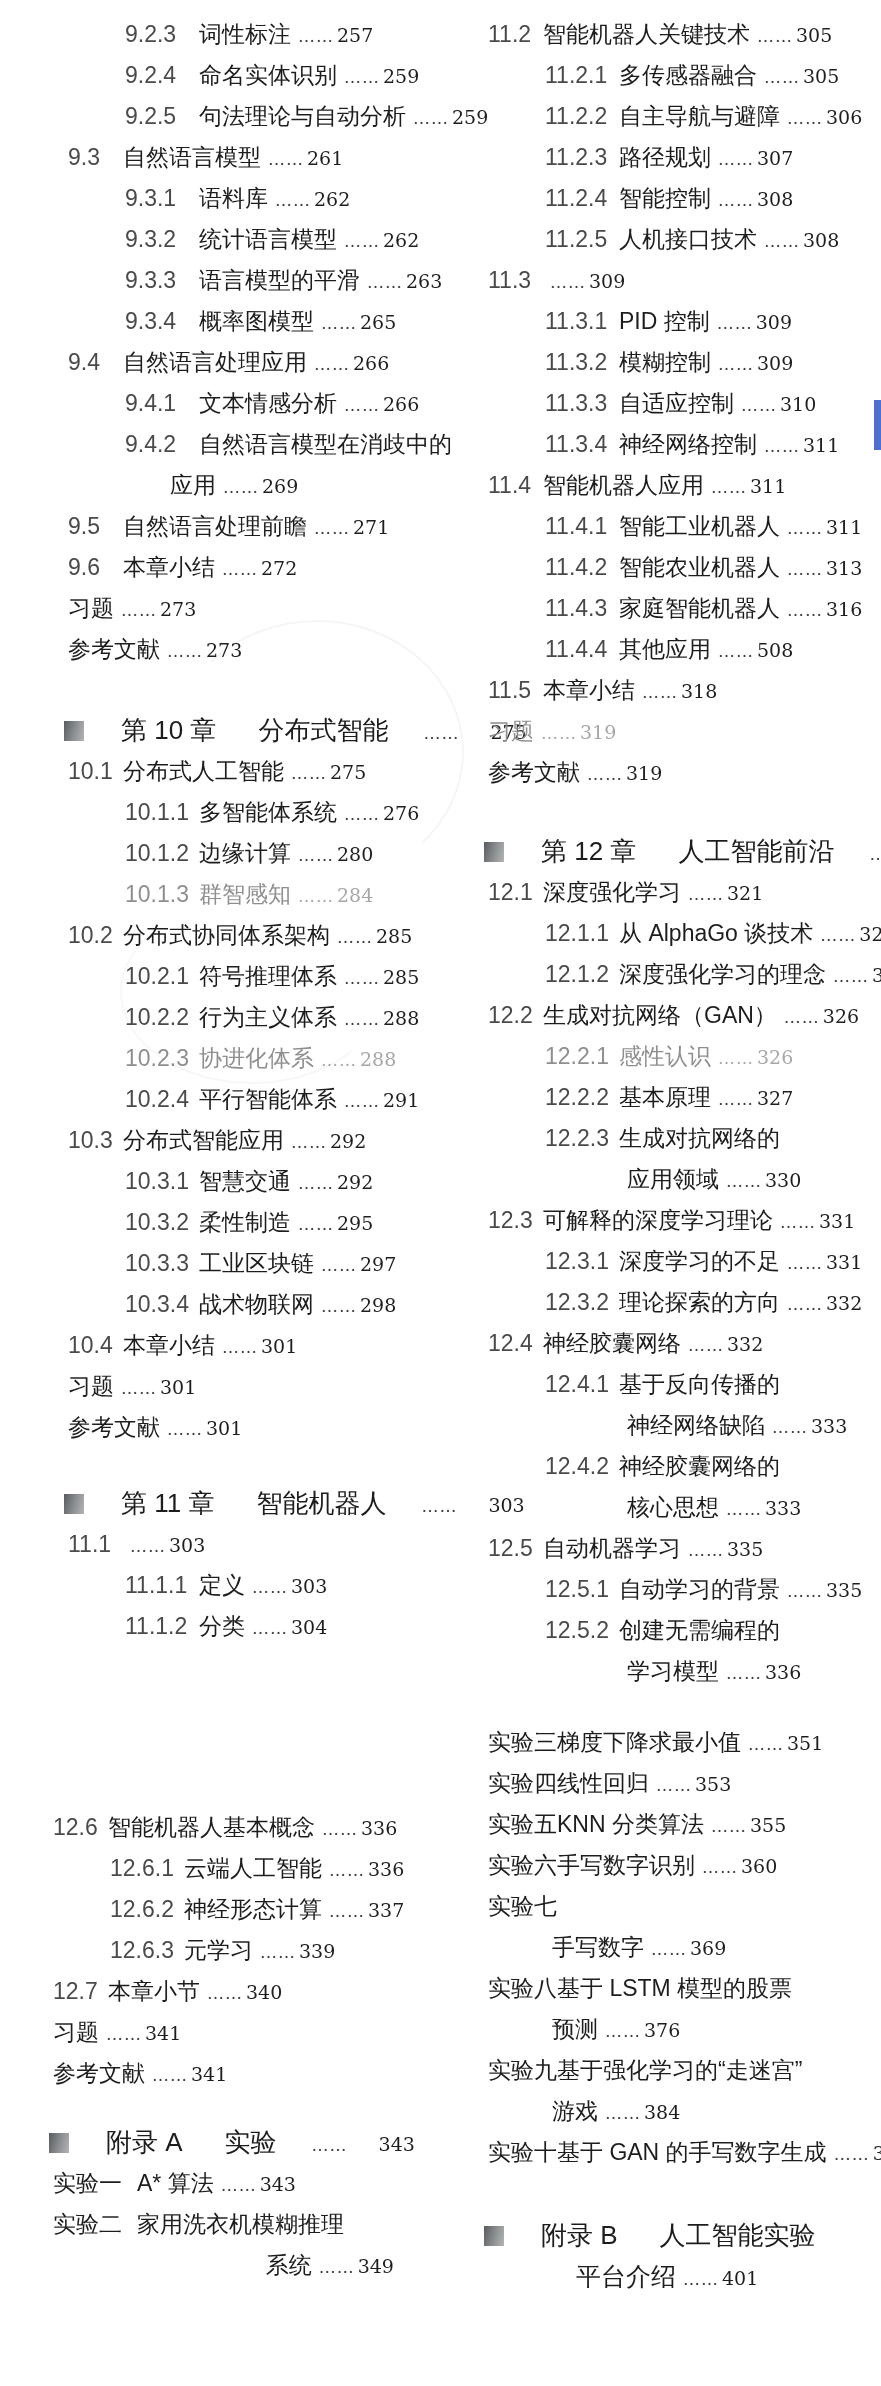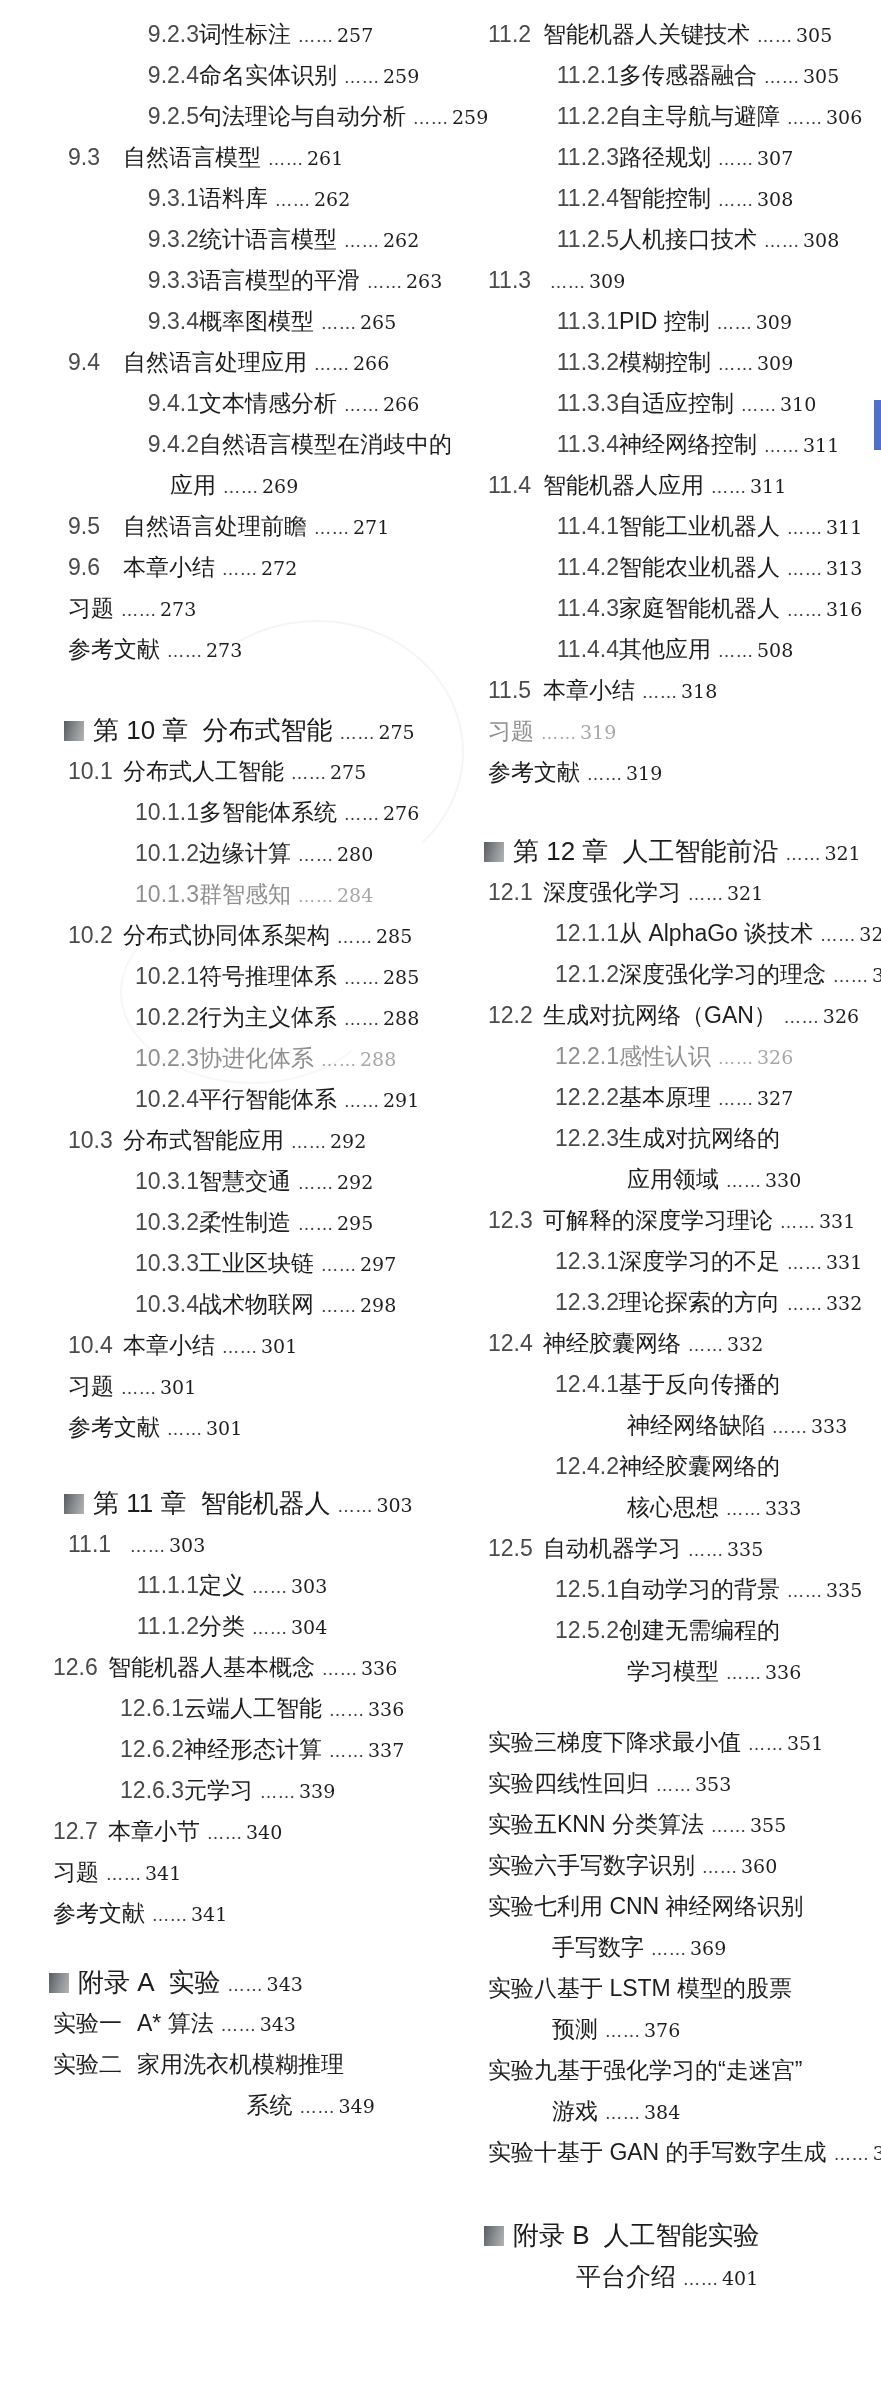--- a/index.html
+++ b/index.html
@@ -14,33 +14,33 @@
   .block[data-block="ch12-tail"], .block[data-block="appendix-a"] { margin-left:-15px; }
 
   .row { display:flex; align-items:baseline; height:41px; line-height:41px;
          font-size:23px; white-space:nowrap; }
   .row .num, .row .exp-num { flex:none; color:#4a4a4a; }
   .row .title { color:#1d1d1d; }
 
   .sec   { padding-left:4px; }
   .sec .num { min-width:55px; }
   .sub   { padding-left:61px; }
-  .sub .num { min-width:74px;text-align:right; }
+  .sub .num { min-width:74px; }
   .plain { padding-left:4px; }
   .exp   { padding-left:4px; }
   .exp .exp-num { min-width:64px; color:#1d1d1d; }
   .col-left .exp .exp-num { min-width:84px; }
 
   .cont_mid { padding-left:106px; }
   .cont_sub { padding-left:143px; }
   .cont_exp { padding-left:68px; }
   .col-left .cont_exp { padding-left:84px;justify-content:center; }
   .cont_apx { padding-left:92px; font-size:25px; }
 
-  .chapter { font-size:26px; height:41px; line-height:41px; }
+  .chapter { font-size:26px; height:41px; line-height:41px;gap:28px; }
   .chapter .sq { width:20px; height:20px; flex:none; align-self:center;
                  margin-right:9px;
                  background:linear-gradient(105deg,#585c61 0%,#8e9193 55%,#b3b4b5 100%); }
   .chapter .ch-label { margin-right:14px; color:#1d1d1d; }
   .chapter .ch-title { color:#1d1d1d; }
 
   .leader { font-family:"DejaVu Serif", serif; font-size:17px; color:#3c3c3c;
             margin:0 3px 0 7px; letter-spacing:1px; flex:none; }
   .pg { font-family:"DejaVu Serif", serif; font-size:19px; color:#1e1e1e; flex:none; }
 
@@ -281,21 +281,21 @@
           <span class="leader">……</span>
           <span class="pg">303</span>
         </div>
         <div class="row sub">
           <span class="num">11.1.2</span>
           <span class="title">分类</span>
           <span class="leader">……</span>
           <span class="pg">304</span>
         </div>
       </div>
-      <div class="block" data-block="ch12-tail" style="">
+      <div class="block" data-block="ch12-tail" style="margin-top: 160px;">
         <div class="row sec">
           <span class="num">12.6</span>
           <span class="title">智能机器人基本概念</span>
           <span class="leader">……</span>
           <span class="pg">336</span>
         </div>
         <div class="row sub">
           <span class="num">12.6.1</span>
           <span class="title">云端人工智能</span>
           <span class="leader">……</span>
@@ -606,21 +606,20 @@
           <span class="pg">355</span>
         </div>
         <div class="row exp">
           <span class="exp-num">实验六</span>
           <span class="title">手写数字识别</span>
           <span class="leader">……</span>
           <span class="pg">360</span>
         </div>
         <div class="row exp">
           <span class="exp-num">实验七</span>
-          <span class="title">利用 CNN 神经网络识别</span>
         </div>
         <div class="row cont_exp">
           <span class="title">手写数字</span>
           <span class="leader">……</span>
           <span class="pg">369</span>
         </div>
         <div class="row exp">
           <span class="exp-num">实验八</span>
           <span class="title">基于 LSTM 模型的股票</span>
         </div>

